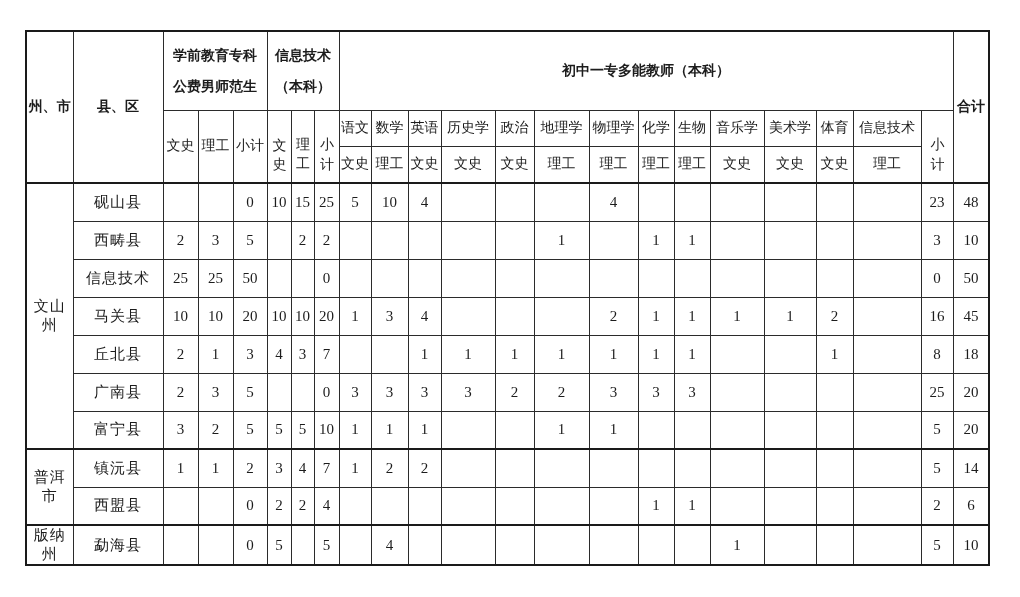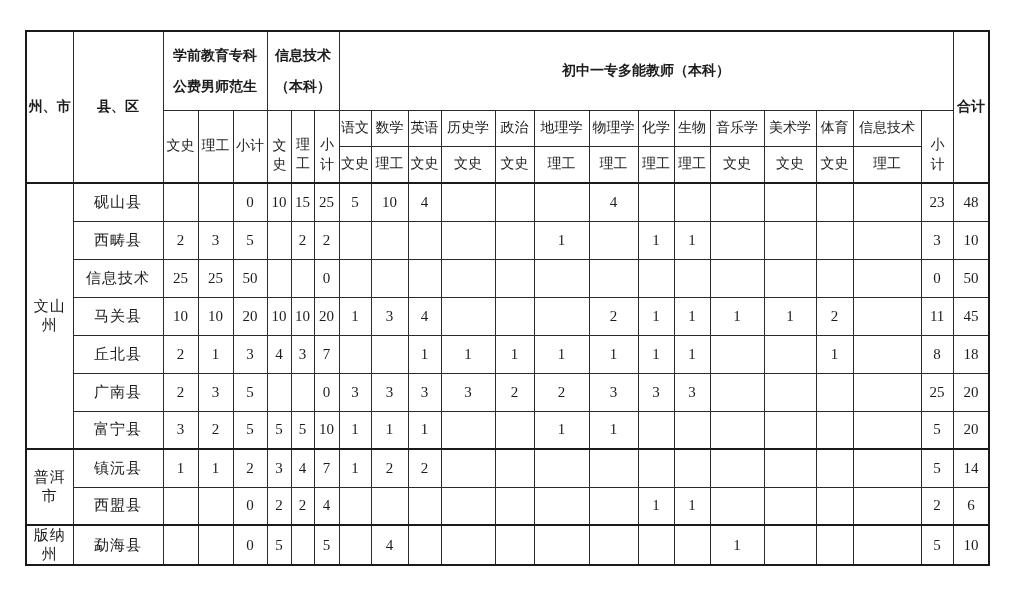--- a/index.html
+++ b/index.html
@@ -223,21 +223,21 @@
           <td></td>
           <td></td>
           <td></td>
           <td>2</td>
           <td>1</td>
           <td>1</td>
           <td>1</td>
           <td>1</td>
           <td>2</td>
           <td></td>
-          <td>11</td>
+          <td>16</td>
           <td>45</td>
         </tr>
         <tr>
           <td class="county">丘北县</td>
           <td>2</td>
           <td>1</td>
           <td class="bold">3</td>
           <td>4</td>
           <td>3</td>
           <td class="bold">7</td>

